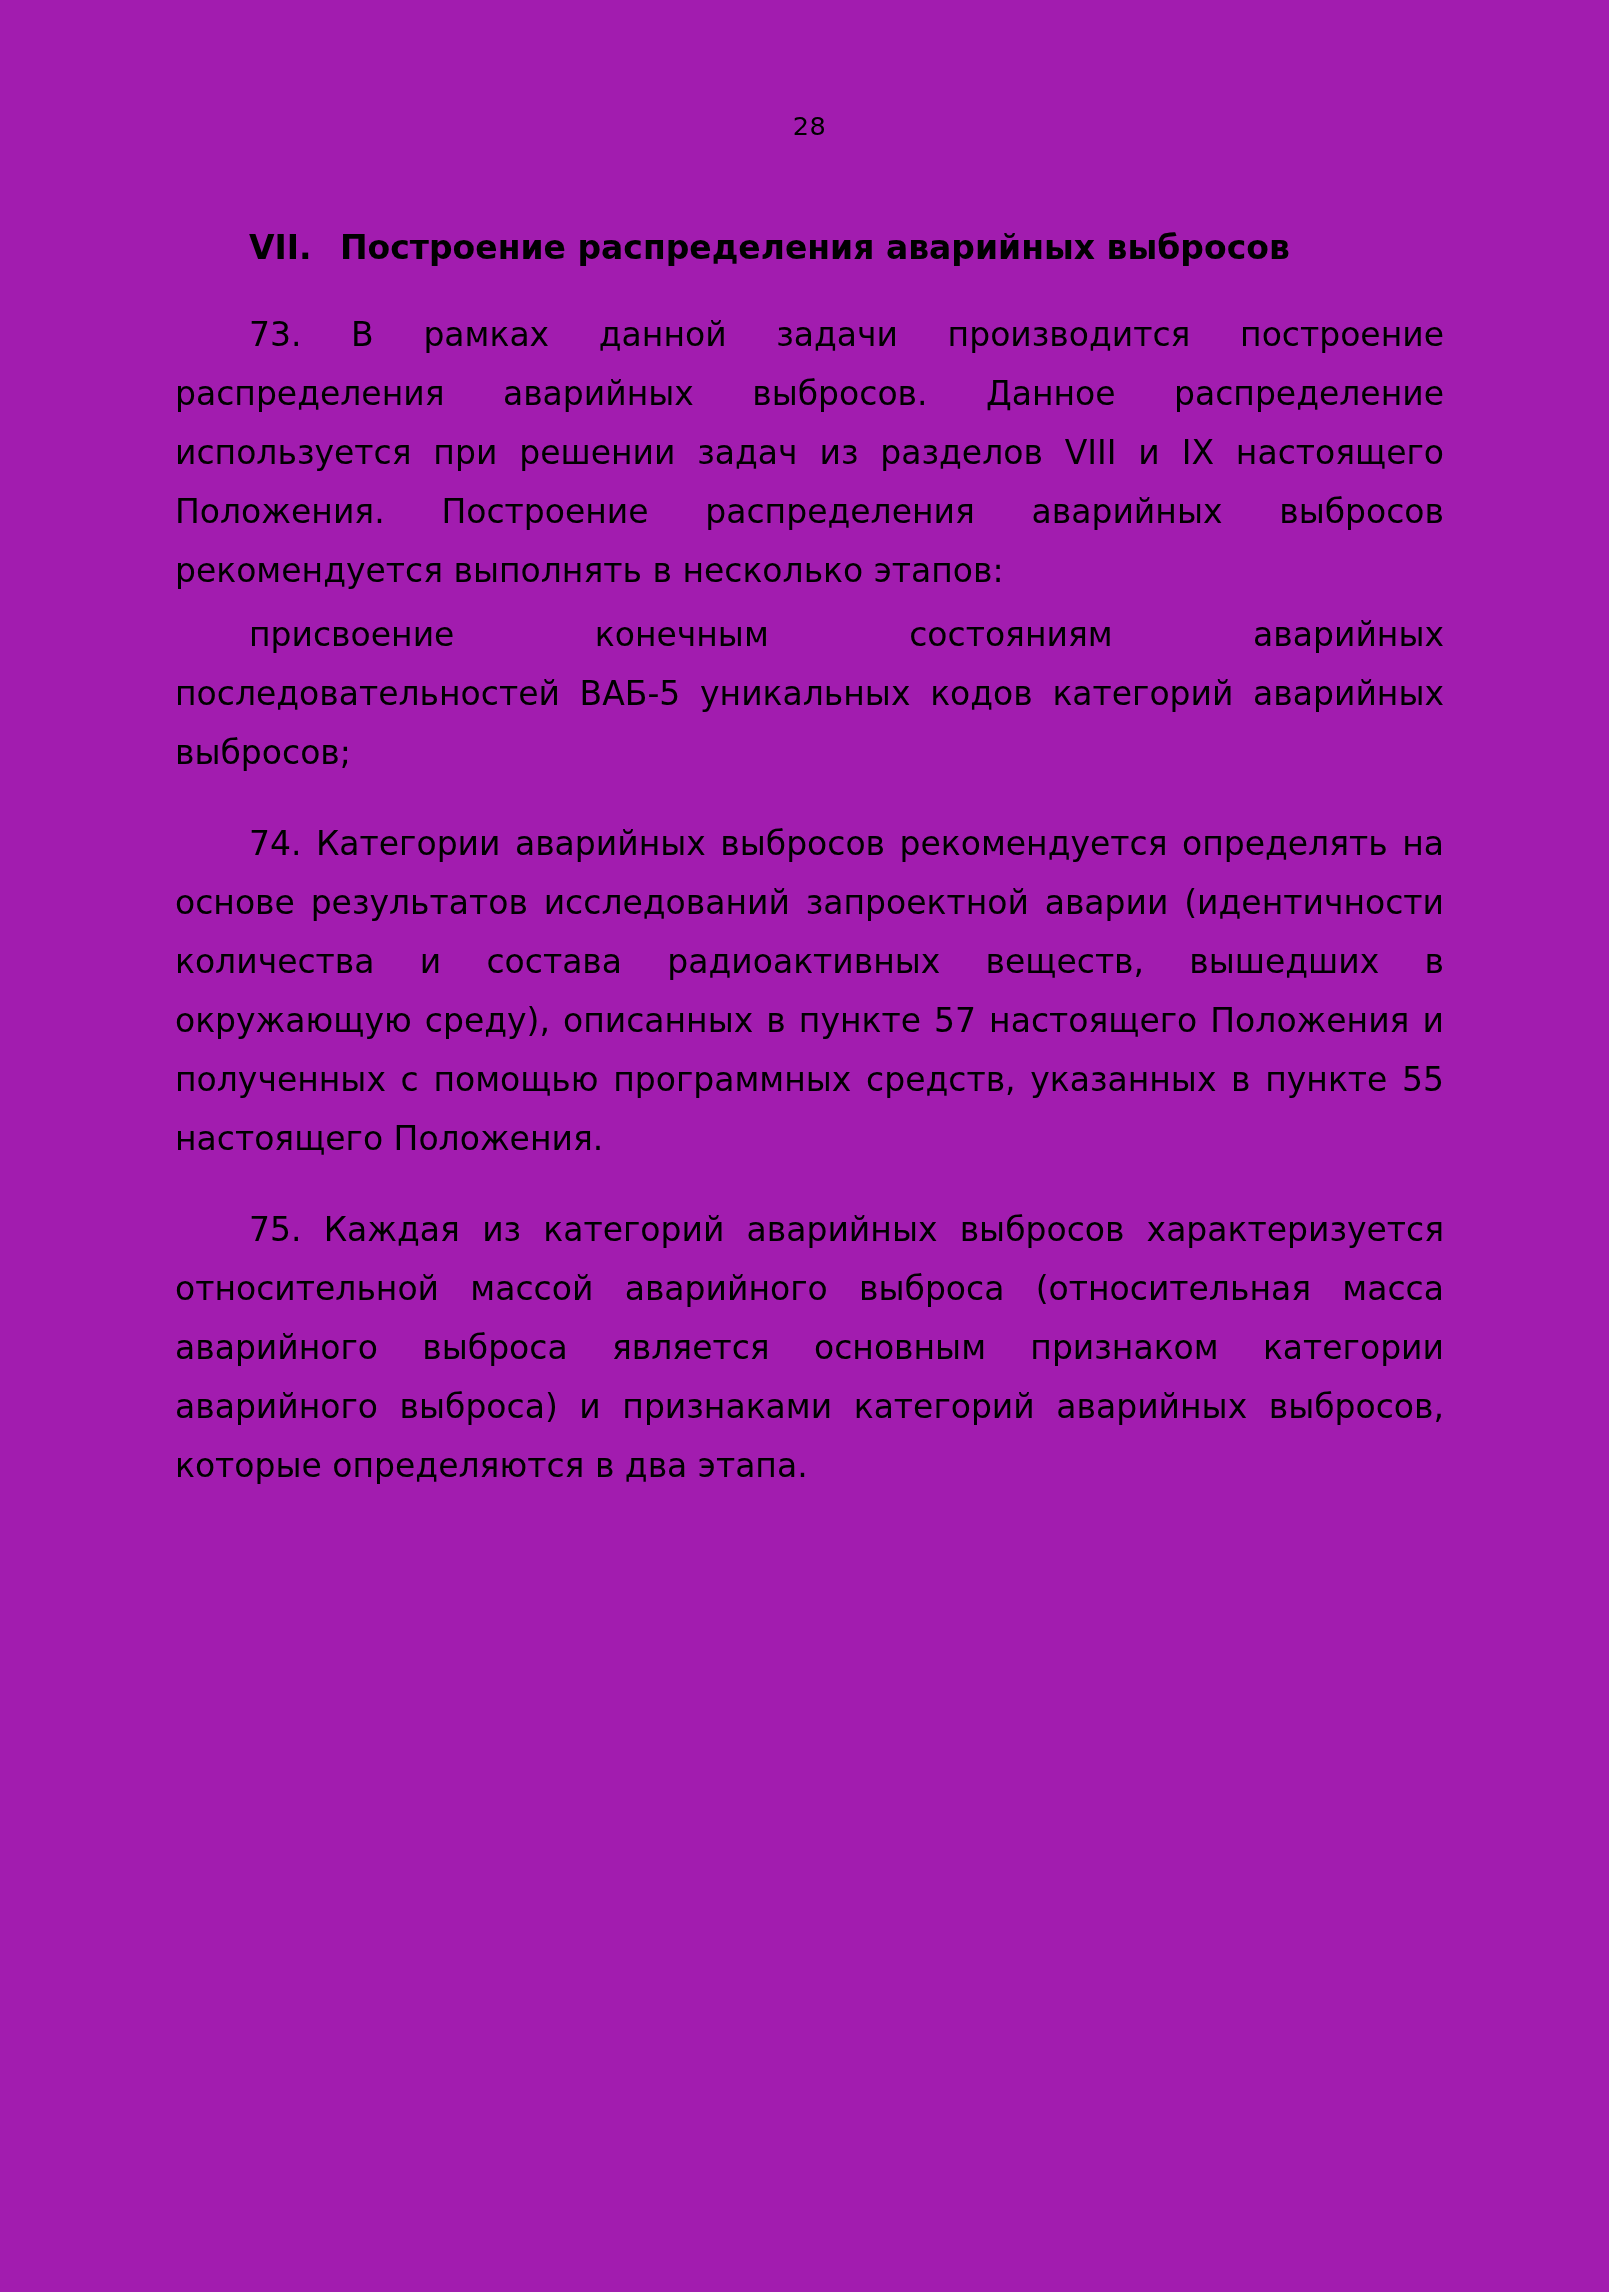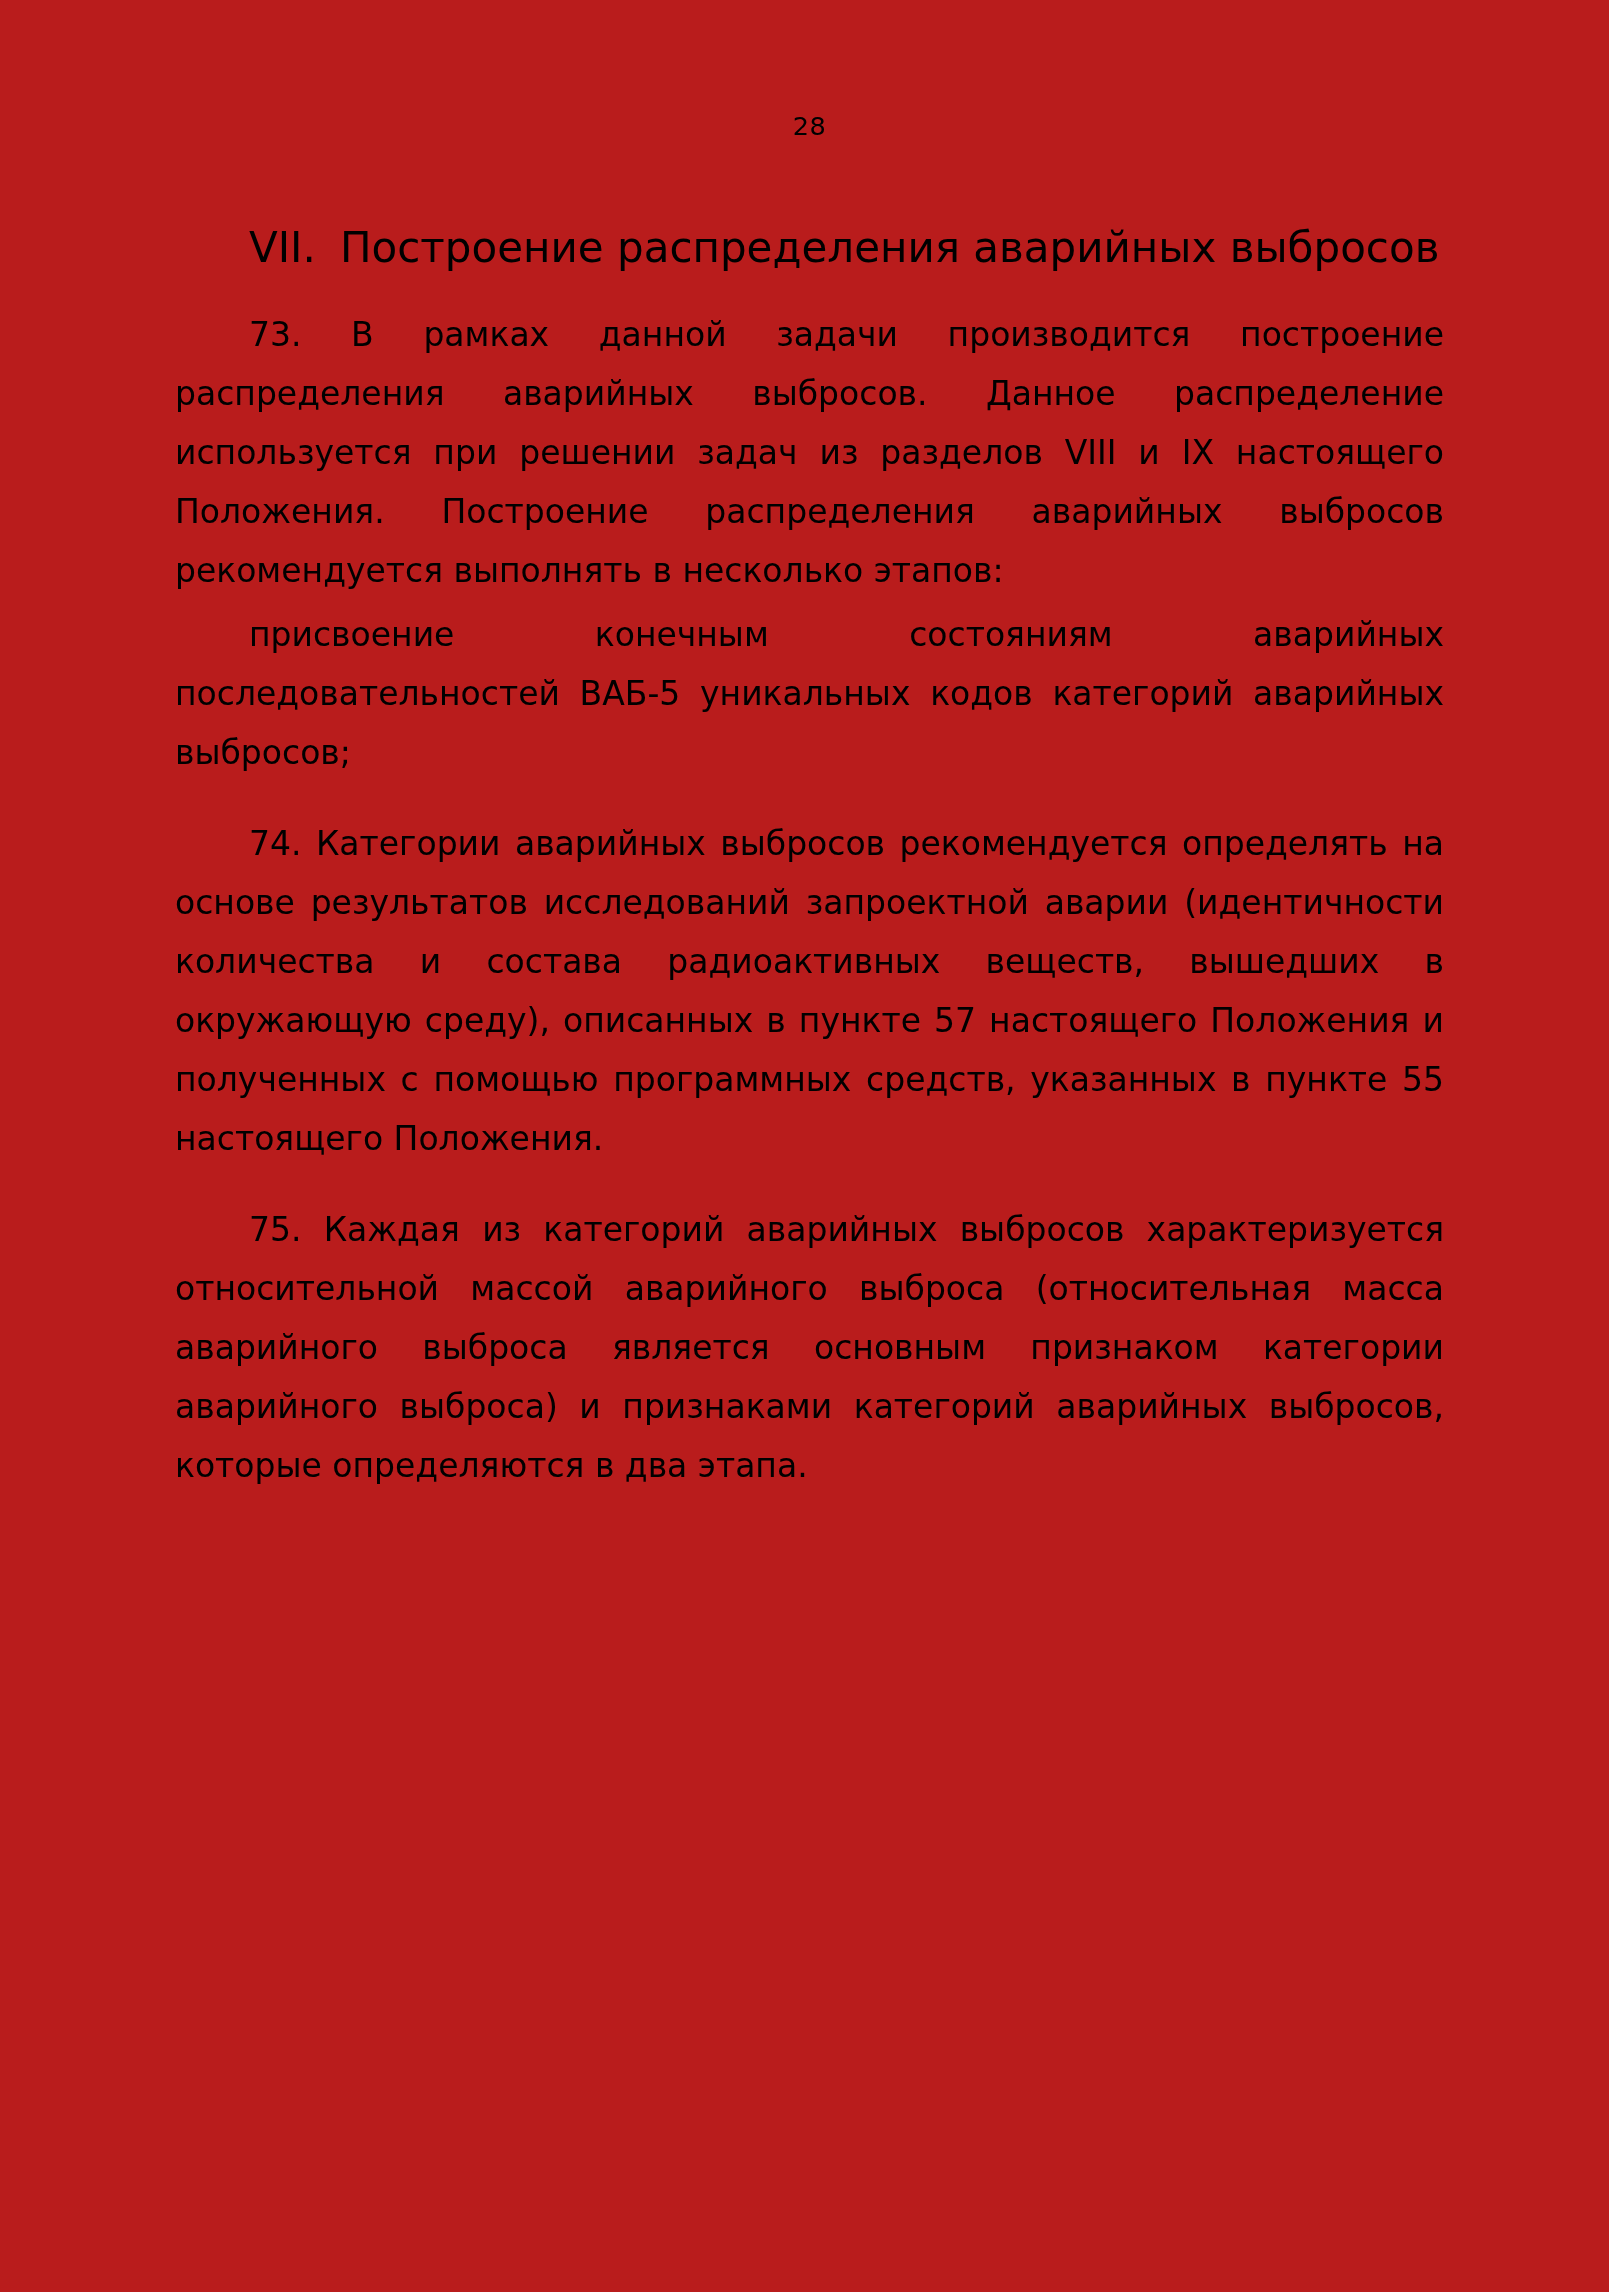--- a/index.html
+++ b/index.html
@@ -8,21 +8,21 @@
     background: #ffffff;
   }
   body {
     font-family: "DejaVu Sans", sans-serif;
     color: #000000;
   }
   .page {
     position: relative;
     width: 1610px;
     height: 2292px;
-    background: #b91c1c;
+    background: #a21caf;
     box-sizing: border-box;
     padding: 114px 166px 0 175px;
     overflow: hidden;
   }
   .page-number {
     text-align: center;
     font-size: 25.6px;
     line-height: 1;
     margin: 0 0 78px 0;
     letter-spacing: 0.5px;
@@ -32,23 +32,23 @@
     line-height: 59px;
     text-align: justify;
     text-align-last: left;
     margin: 0 0 5.7px 0;
     hyphens: none;
   }
   .para.indent {
     text-indent: 74px;
   }
   .section-title {
-    font-size: 42px;
+    font-size: 33px;
     line-height: 59px;
-    font-weight: normal;
+    font-weight: bold;
     margin: 34px 0 28px 0;
     padding-left: 74px;
     text-align: left;
     white-space: nowrap;
   }
   .section-title .numeral {
     display: inline-block;
     min-width: 91px;
   }
   .gap-before {

